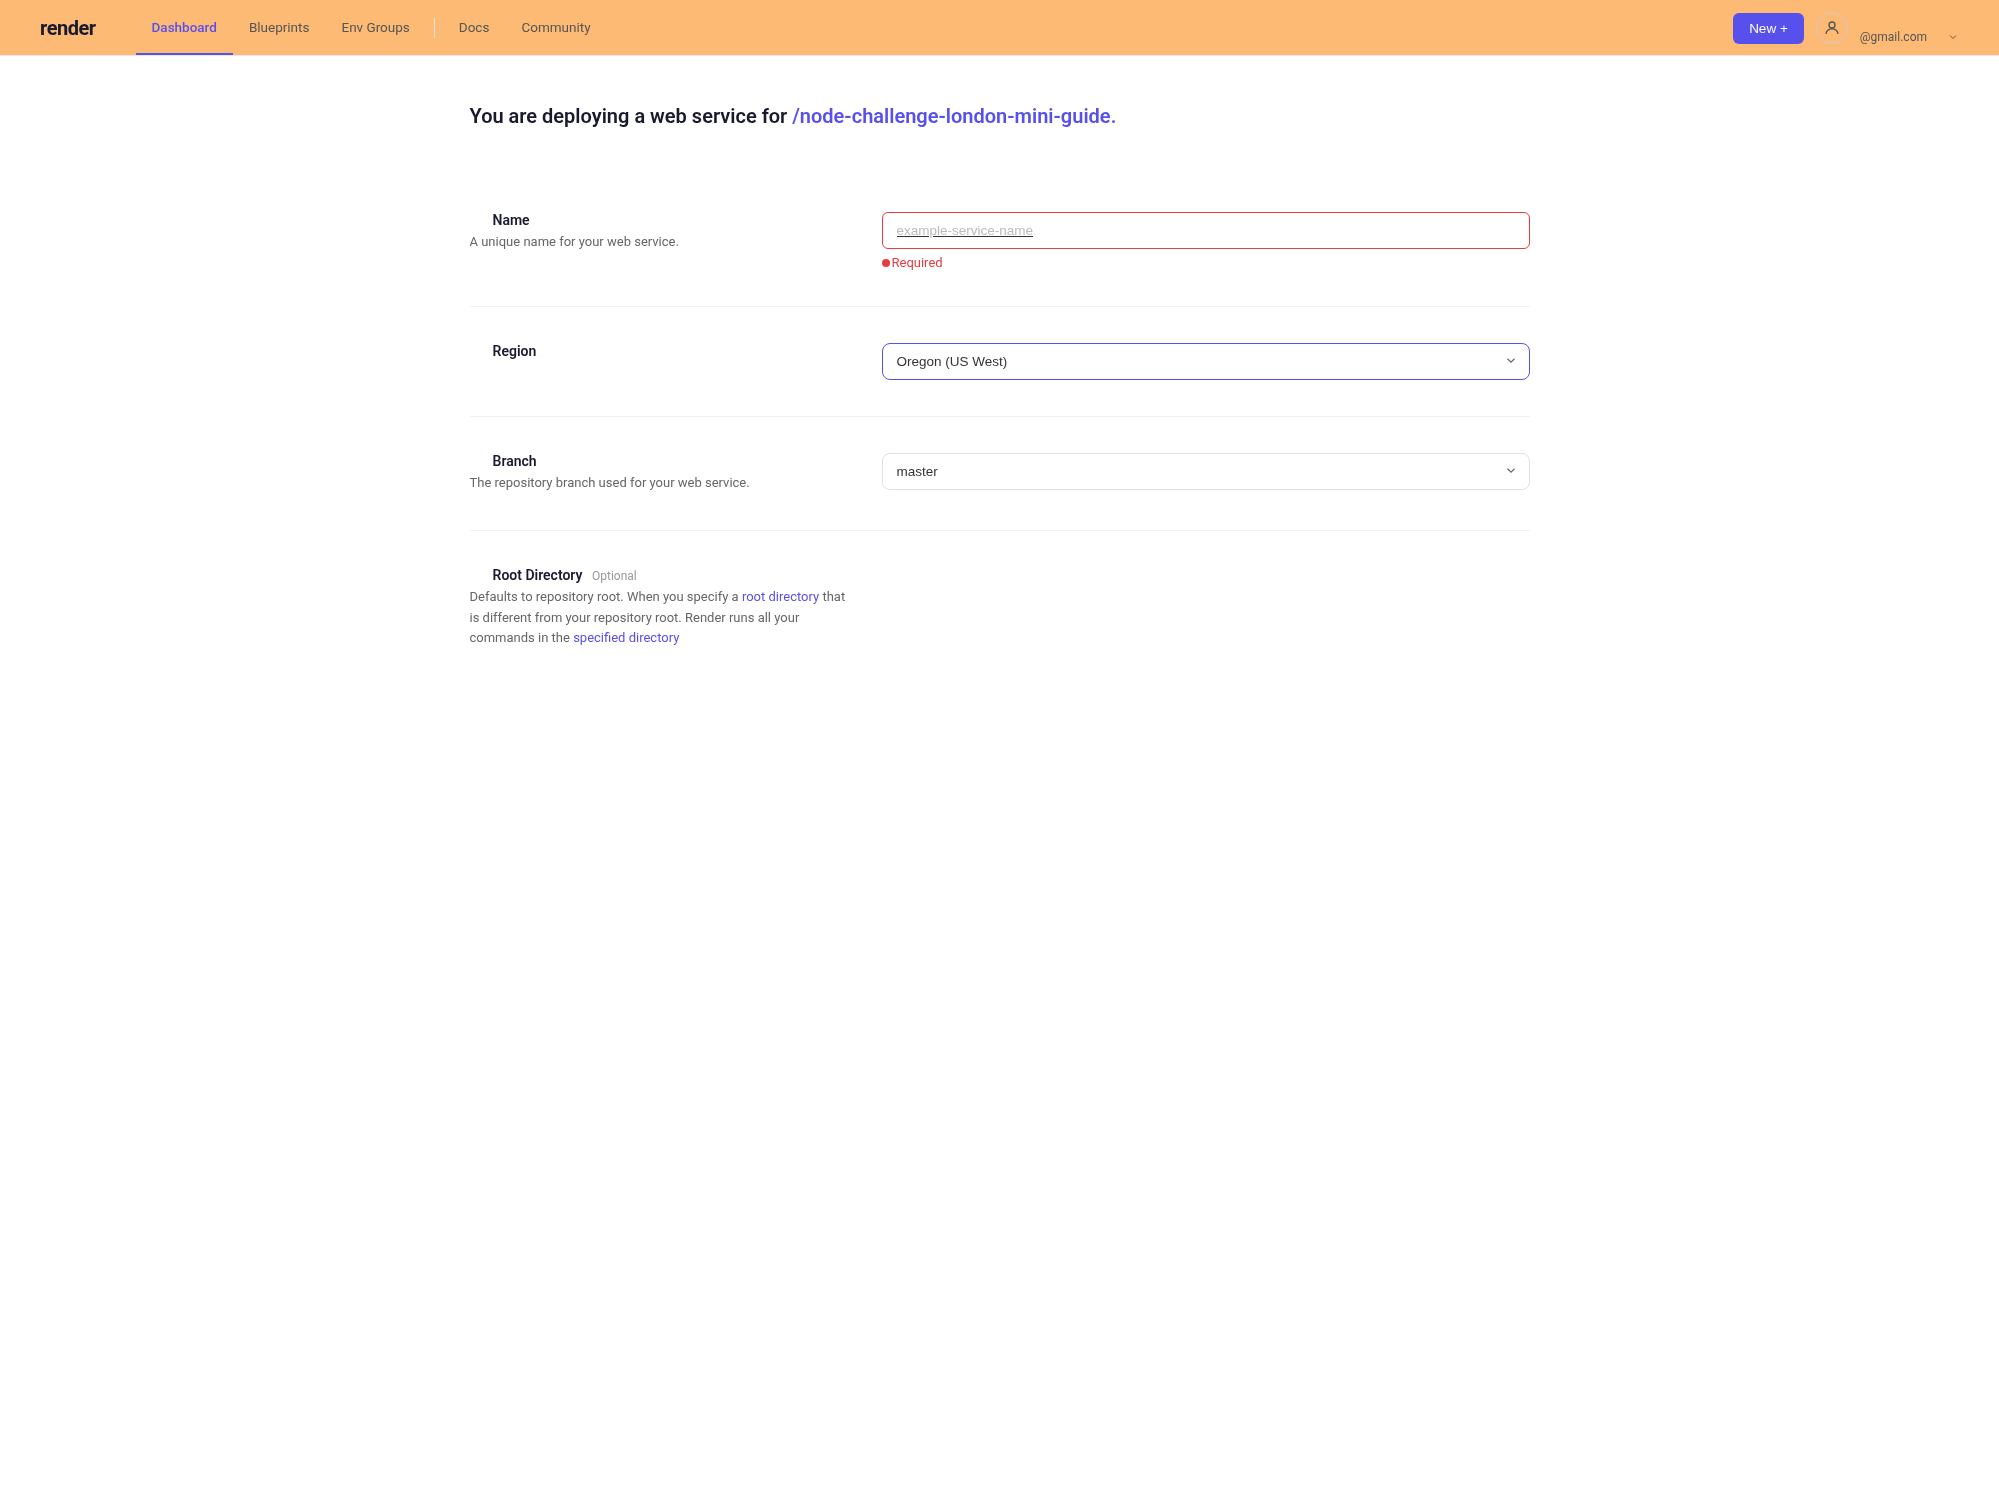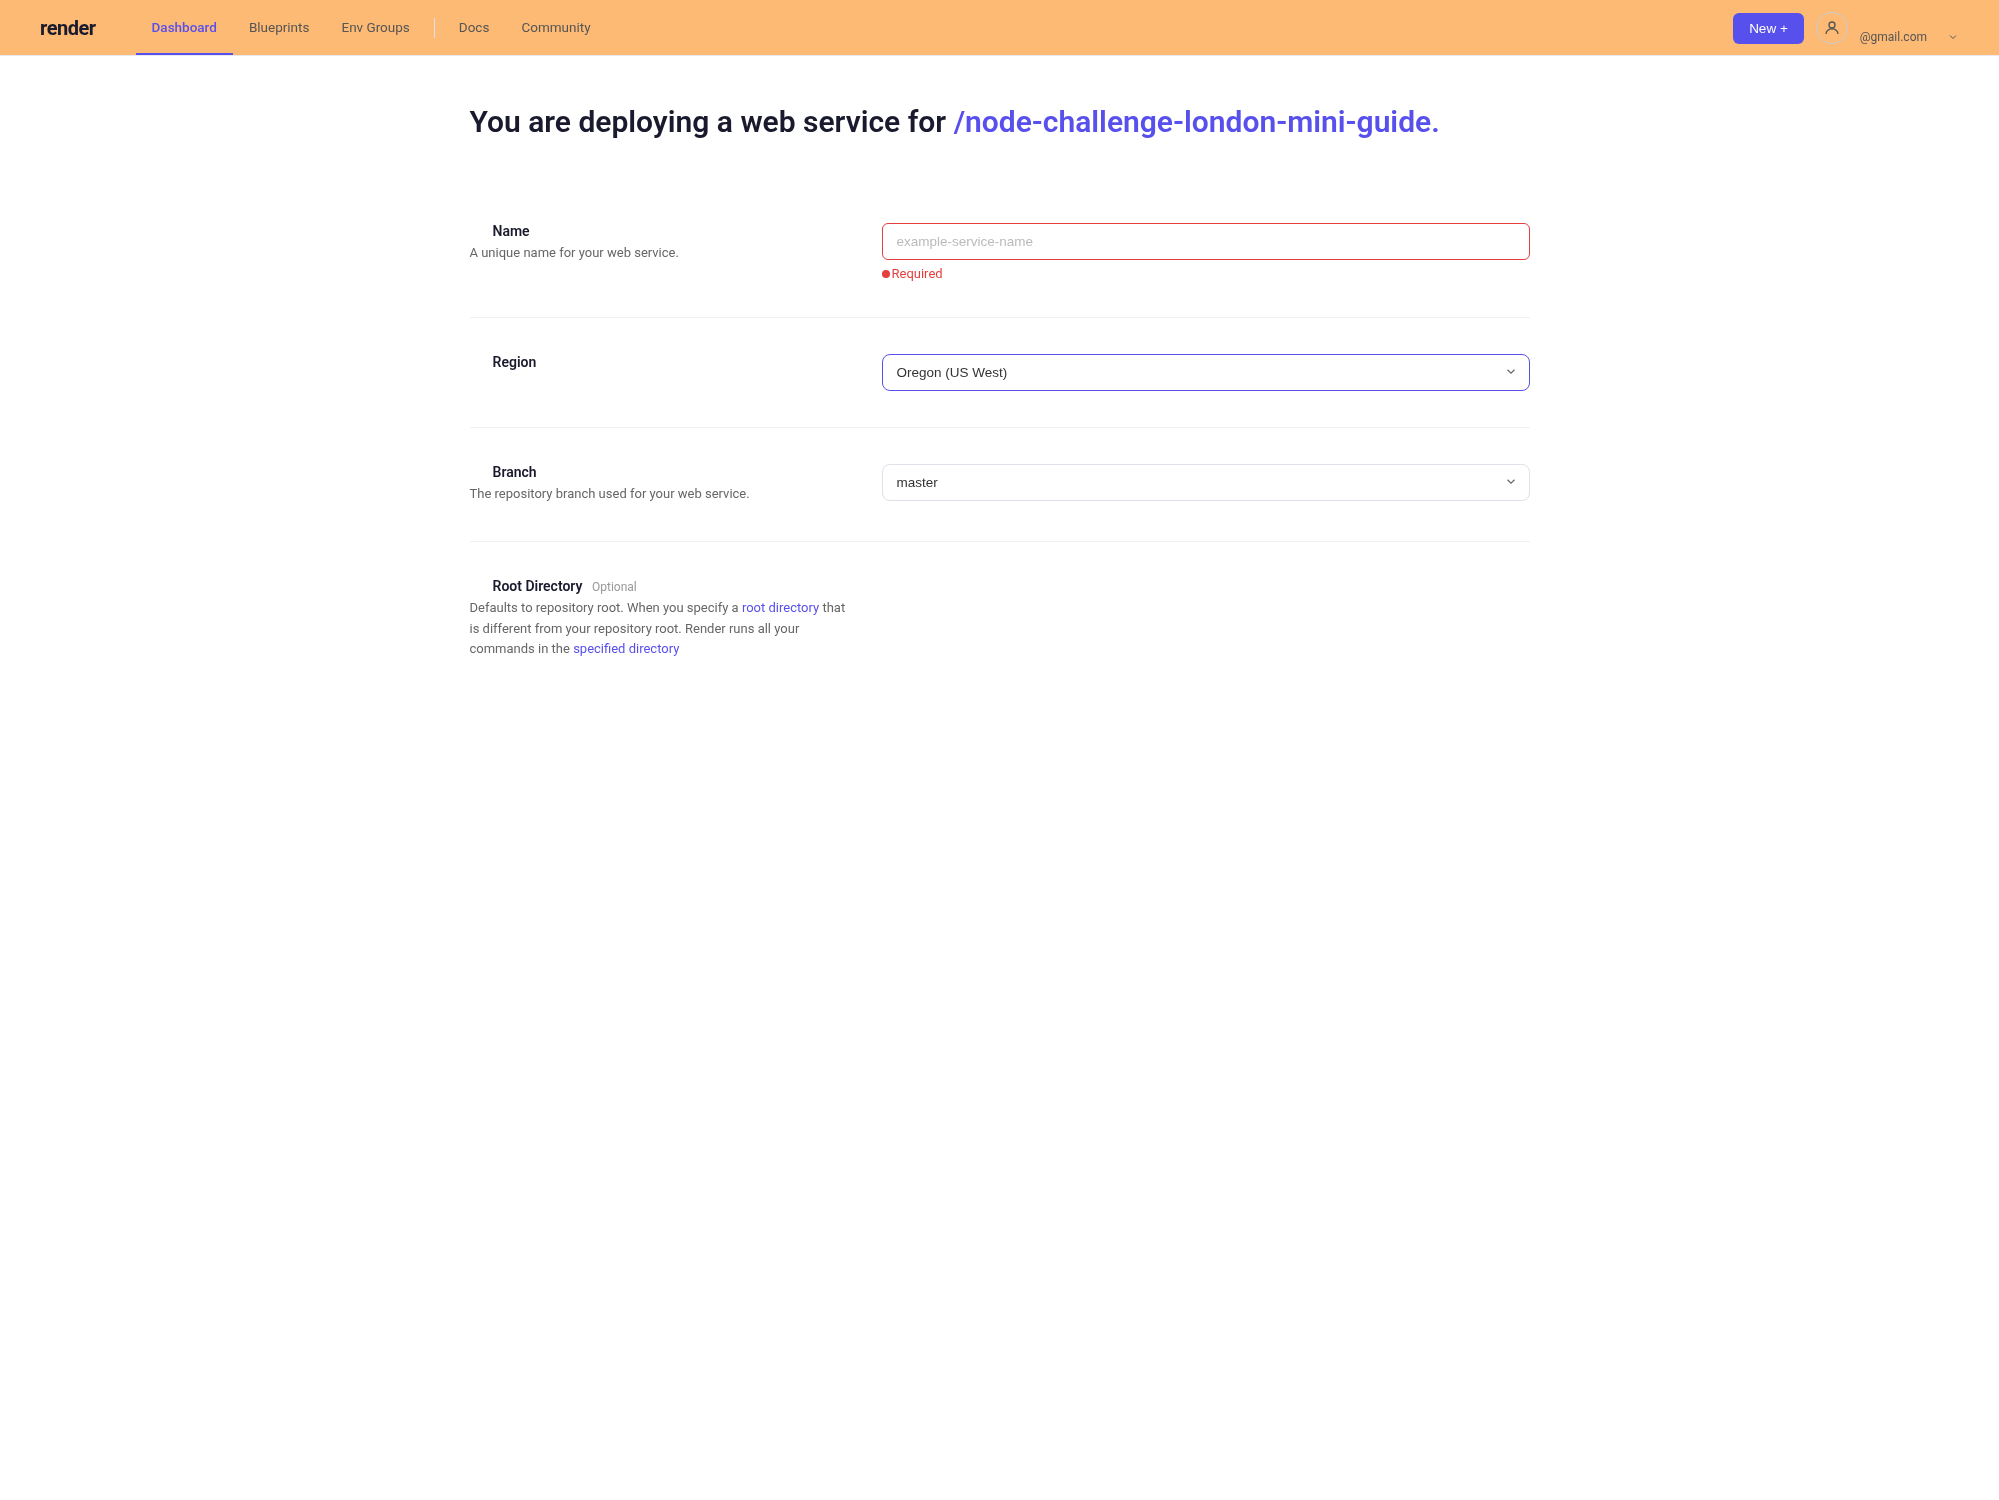--- a/index.html
+++ b/index.html
@@ -111,21 +111,21 @@
       max-width: 1180px;
       margin: 0 auto;
       padding: 48px 60px;
     }
 
     .page-header {
       margin-bottom: 48px;
     }
 
     .page-header h1 {
-      font-size: 30px;
+      font-size: 20px;
       font-weight: 600;
       color: #1a1a2e;
     }
 
     .page-header h1 span.repo-link {
       color: #5850ec;
     }
 
     
     .form-row {
@@ -169,20 +169,21 @@
     .form-input {
       width: 100%;
       border: 1.5px solid #e0e0e8;
       border-radius: 6px;
       padding: 10px 14px;
       font-size: 13.5px;
       color: #333;
       outline: none;
       background: #fff;
       transition: border-color 0.15s;
+      text-decoration: underline;
     }
 
     .form-input.error {
       border-color: #e53e3e;
     }
 
     .form-input::placeholder {
       color: #bbb;
     }
 

